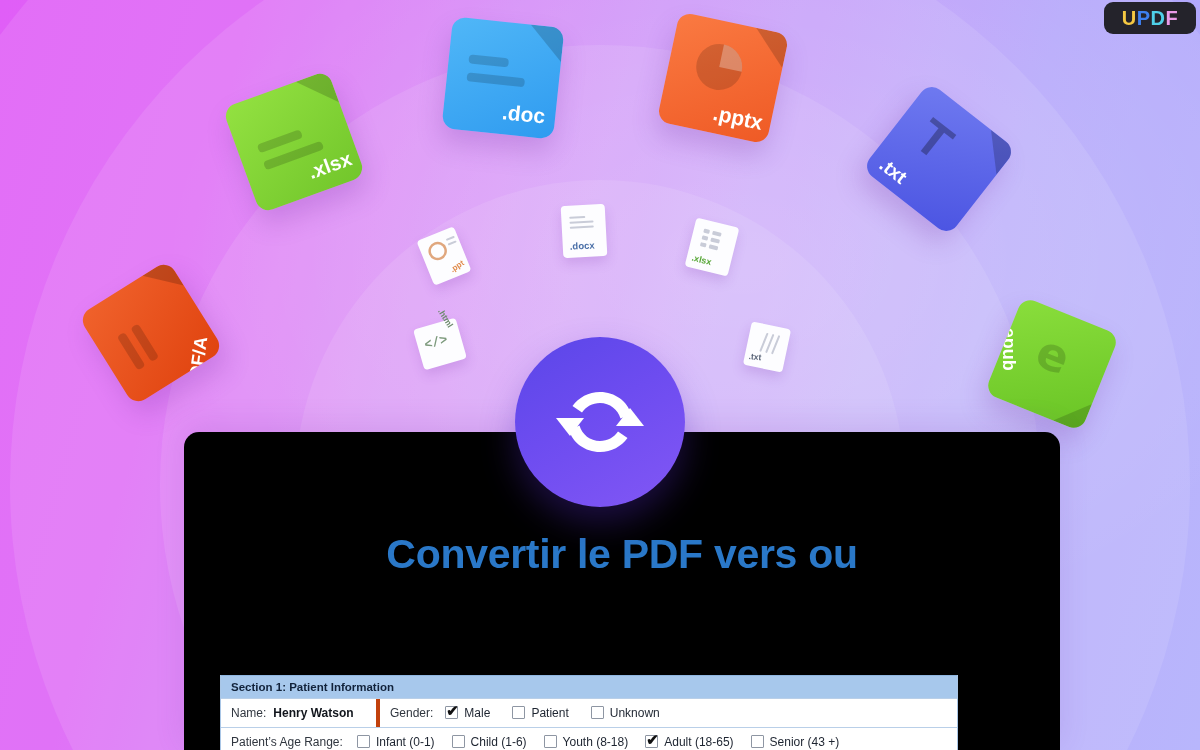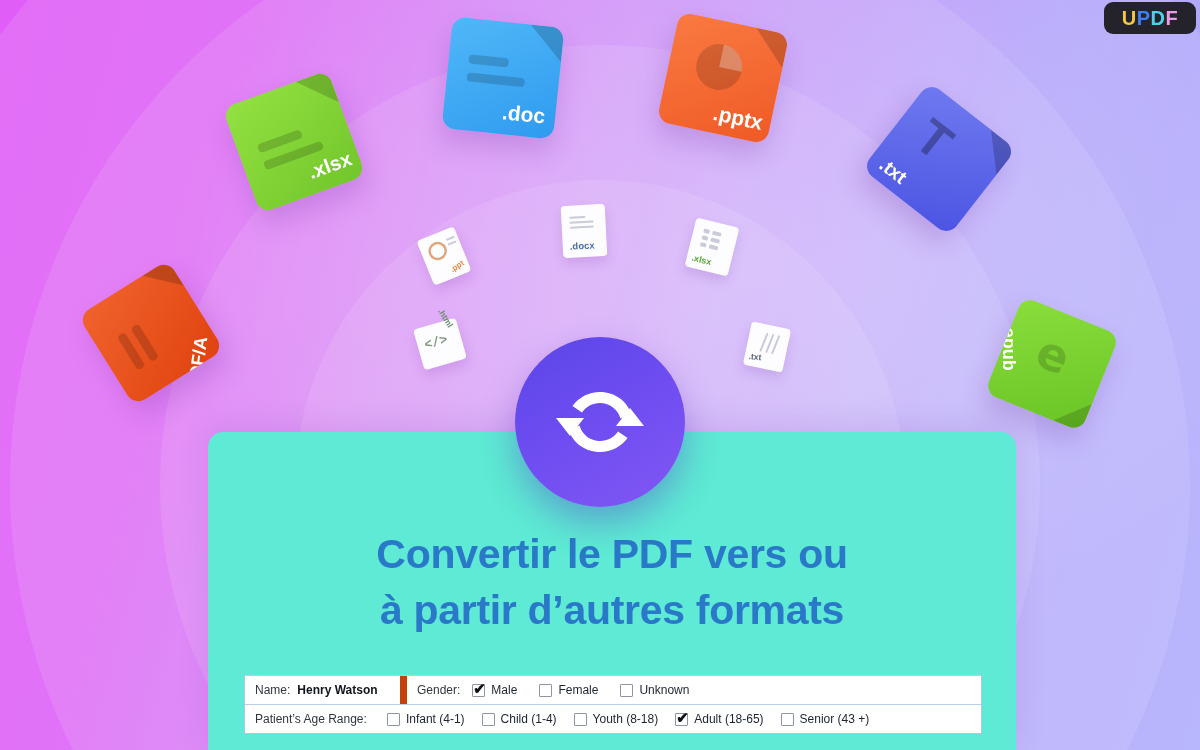--- a/index.html
+++ b/index.html
@@ -59,44 +59,44 @@
   #s-html { left:418px; top:323px; width:44px; height:42px; transform:rotate(-16deg); }
 
   
   #convert { position:absolute; left:515px; top:337px; width:170px; height:170px;
              border-radius:50%; z-index:25;
              background:linear-gradient(150deg,#5a46e8 0%,#6d4cf0 45%,#8257f5 100%);
              box-shadow:0 16px 34px rgba(80,40,190,.35);
              display:flex; align-items:center; justify-content:center; }
 
   
-  #panel { position:absolute; left:208px; top:432px; width:808px; height:318px;
-           background:#5eead4; border-radius:15px 15px 0 0; z-index:20;
+  #panel { position:absolute; left:184px; top:432px; width:876px; height:318px;
+           background:#000000; border-radius:15px 15px 0 0; z-index:20;
            box-shadow:0 -6px 30px rgba(110,50,170,.14); }
 
   #title { text-align:center; color:#2a78c8; font-weight:bold;
            font-size:41px; line-height:56px; letter-spacing:-.3px;
            padding-top:94px; }
   #title .l2 { display:block; }
 
   
   #form { position:absolute; left:36px; top:243px; width:738px;
           border:1px solid #a9c6e6; border-top:none; background:#fff; }
   #form-head { background:#a7c8ec; border-top:1px solid #8fb6e0;
                padding:5px 10px; font-size:11.5px; font-weight:bold; color:#11223a; }
   .frow { display:flex; border-top:1px solid #b9cfe8; }
   .fcell { padding:7px 10px; display:flex; align-items:center; gap:7px;
            font-size:12px; color:#1d2430; white-space:nowrap; }
-  .fcell + .fcell { border-left:7px solid #c2410c; }
+  .fcell + .fcell { border-left:4px solid #c2410c; }
   .cell-name  { width:155px; }
   .cell-gend  { width:330px; gap:0; }
   .cell-phone { flex:1; }
   .lbl-k { color:#30363f; }
   .val-v { font-weight:bold; color:#11151c; }
-  .cbwrap { display:inline-flex; align-items:center; gap:6px; margin-right:22px; }
+  .cbwrap { display:inline-flex; align-items:flex-start; gap:6px; margin-right:22px; }
   .cb { width:13px; height:13px; border:1.3px solid #8e96a3; background:#fff;
         display:inline-block; position:relative; border-radius:1px; }
   .cb.on::after { content:"✔"; position:absolute; left:0px; top:-4px;
                   font-size:15px; color:#111; font-weight:bold; line-height:1; }
   .cell-age { width:100%; gap:0; }
   .cell-age .cbwrap { margin-right:17px; }
 </style>
 </head>
 <body>
 
@@ -213,59 +213,59 @@
     <path d="M46 68 C31 68 18.5 58.5 15 46 L25.5 41.5 C28 50.5 36.2 57 46 57 C53.5 57 60.1 53.2 64 47.5 L73.5 54 C67.5 62.4 57.4 68 46 68 Z" fill="#fff"></path>
     <path d="M2 34 L30 34 L16 52 Z" fill="#fff"></path>
     <path d="M90 42 L62 42 L76 24 Z" fill="#fff"></path>
   </svg>
 </div>
 
 <div id="panel">
 
   <div id="title">
     <span>Convertir le PDF vers ou</span>
-    <span class="l2">à partir d’autres formats</span>
   </div>
 
   <div id="form">
+    <div id="form-head">Section 1: Patient Information</div>
 
     <div class="frow">
       <div class="fcell cell-name">
         <span class="lbl-k">Name:</span>
         <span class="val-v">Henry Watson</span>
       </div>
 
       <div class="fcell cell-gend">
         <span class="lbl-k" style="margin-right:12px">Gender:</span>
         <span class="cbwrap">
           <span class="cb on"></span>
           <span>Male</span>
         </span>
         <span class="cbwrap">
           <span class="cb"></span>
-          <span>Female</span>
+          <span>Patient</span>
         </span>
         <span class="cbwrap" style="margin-right:4px">
           <span class="cb"></span>
           <span>Unknown</span>
         </span>
       </div>
 
     </div>
 
     <div class="frow">
       <div class="fcell cell-age">
-        <span class="lbl-k" style="margin-right:20px">Patient’s Age Range:</span>
-        <span class="cbwrap">
-          <span class="cb"></span>
-          <span>Infant (4-1)</span>
-        </span>
-        <span class="cbwrap">
-          <span class="cb"></span>
-          <span>Child (1-4)</span>
+        <span class="lbl-k" style="margin-right:14px">Patient’s Age Range:</span>
+        <span class="cbwrap">
+          <span class="cb"></span>
+          <span>Infant (0-1)</span>
+        </span>
+        <span class="cbwrap">
+          <span class="cb"></span>
+          <span>Child (1-6)</span>
         </span>
         <span class="cbwrap">
           <span class="cb"></span>
           <span>Youth (8-18)</span>
         </span>
         <span class="cbwrap">
           <span class="cb on"></span>
           <span>Adult (18-65)</span>
         </span>
         <span class="cbwrap" style="margin-right:0">

